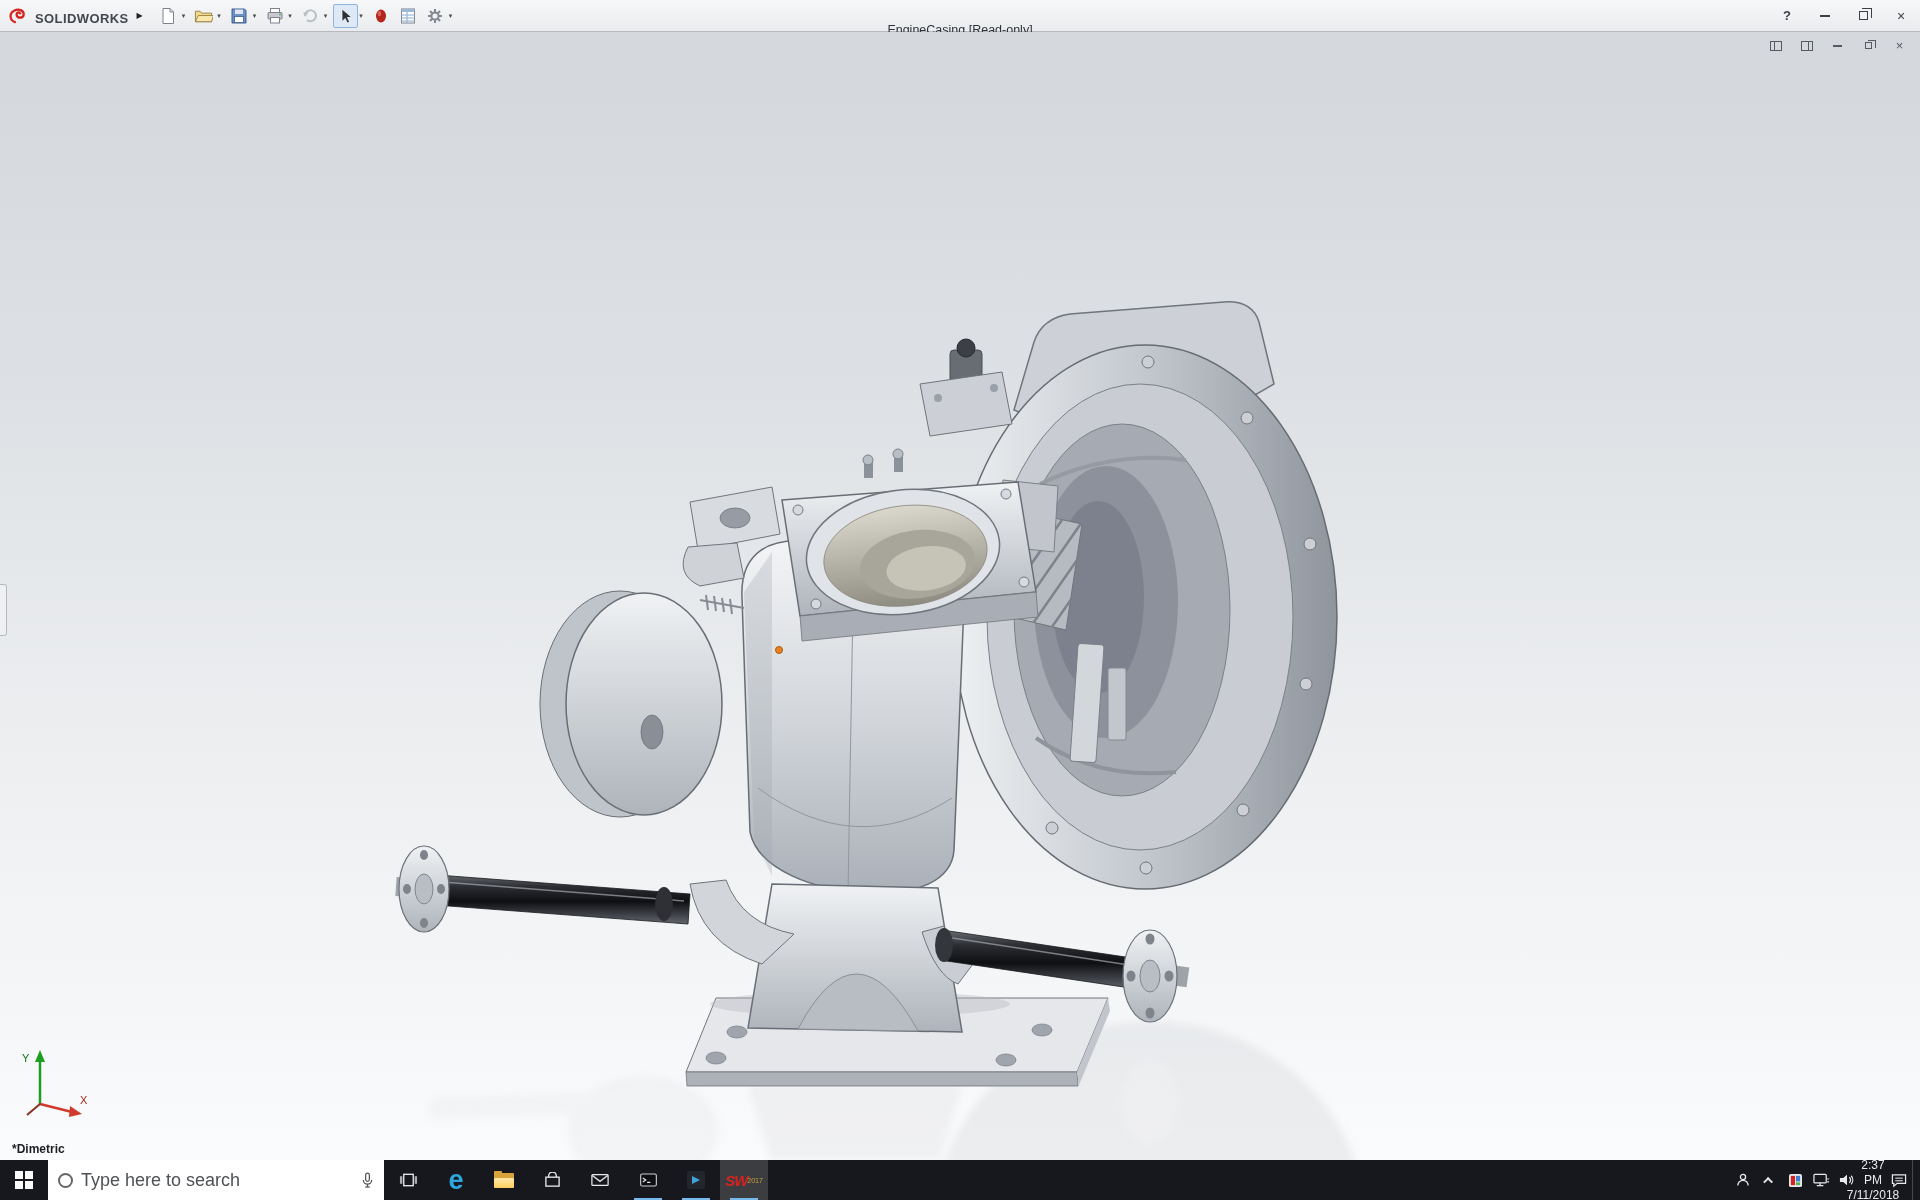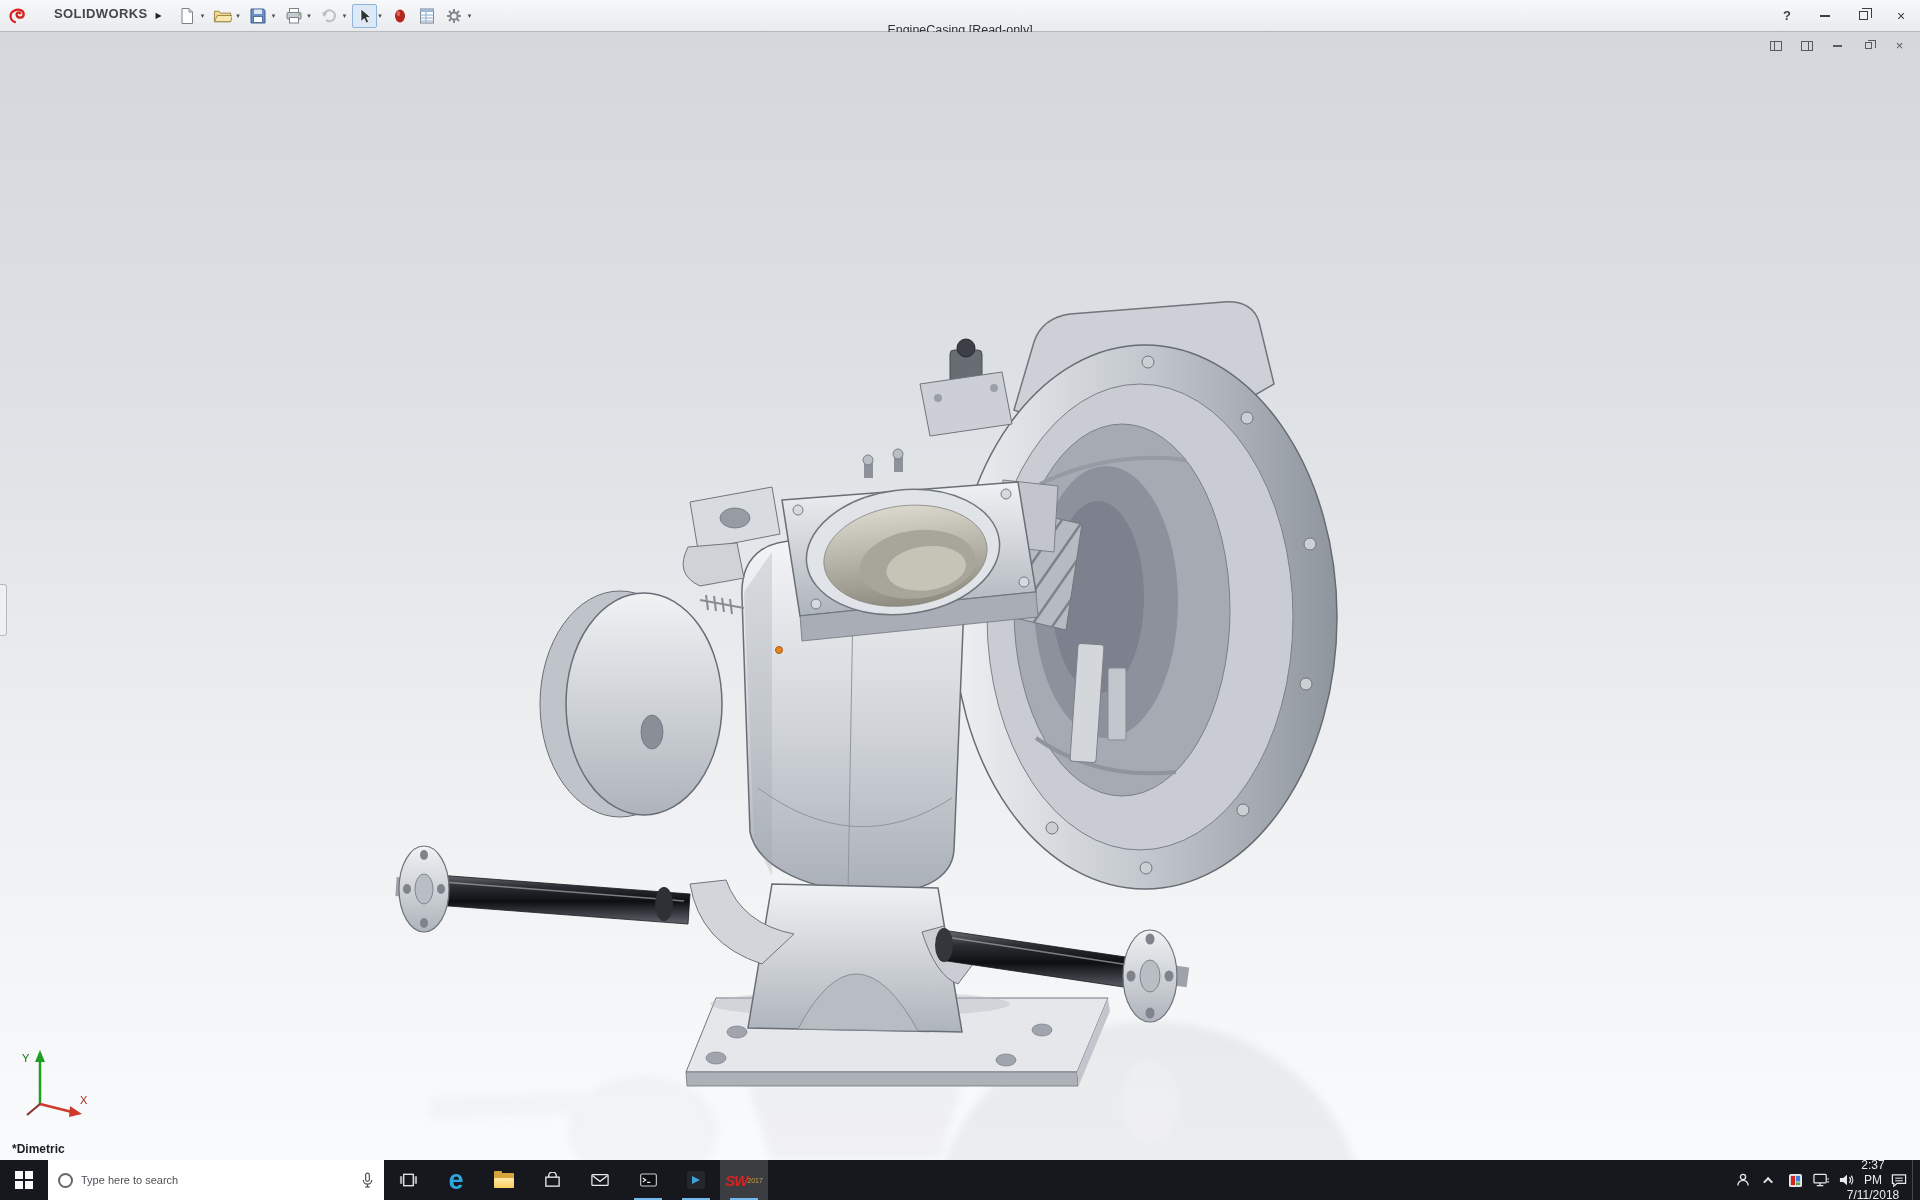--- a/index.html
+++ b/index.html
@@ -3,21 +3,21 @@
 <meta charset="utf-8">
 <style>
   * { box-sizing: border-box; margin: 0; padding: 0; }
   html,body { width:1920px; height:1200px; overflow:hidden;
     font-family:"Liberation Sans","DejaVu Sans",sans-serif; }
   button { font-family:inherit; cursor:default; }
 
   
   .titlebar { height:32px; display:flex; align-items:center; position:relative;
     background:linear-gradient(#f7f8f9,#e9ebee); border-bottom:1px solid #b6bac0; padding-left:8px; }
-  .brand { display:flex; align-items:flex-start; gap:20px; }
+  .brand { display:flex; align-items:flex-end; gap:1px; }
   .brand-text { font-weight:bold; font-size:13px; color:#44484e; letter-spacing:.4px; }
   .flyout { font-size:8px; color:#222; margin:0 12px 0 8px; }
   .quickbar { display:flex; align-items:center; }
   .tbtn { height:24px; min-width:25px; display:flex; align-items:center; justify-content:center;
     border:1px solid transparent; background:transparent; padding:0 2px; margin:0 1px; }
   .tbtn.pressed { border-color:#8fb3d9; background:#dde9f6; border-radius:2px; }
   .caret { font-size:7px; color:#4a4e54; margin:0 5px 0 0; }
   .win-title { position:absolute; left:50%; transform:translateX(-50%);
     font-size:12.5px; color:#2e3238; white-space:nowrap;margin-top:28px; }
   .winctl { margin-left:auto; display:flex; height:100%; align-items:stretch; }
@@ -52,21 +52,21 @@
   .triad { position:absolute; left:14px; bottom:34px; }
   .view-label { position:absolute; left:12px; bottom:4px; font-size:12px; font-weight:bold; color:#1c1e22; }
 
   
   .taskbar { height:40px; background:#17181d; display:flex; align-items:stretch; color:#e8eaee; }
   .tb-start { width:48px; display:flex; align-items:center; justify-content:center; background:none; border:none; }
   .winlogo { display:grid; grid-template-columns:8px 8px; gap:1.5px; }
   .winlogo i { width:8px; height:8px; background:#fbfbfb; display:block; }
   .searchbox { width:336px; background:#ffffff; display:flex; align-items:center; padding:0 10px; gap:8px; }
   .cortana-ring { width:15px; height:15px; border:2px solid #64676c; border-radius:50%; flex:none; }
-  .search-input { flex:1; border:none; outline:none; background:transparent; font-size:11px;
+  .search-input { flex:1; border:none; outline:none; background:transparent; font-size:18px;
     color:#202124; font-family:inherit; min-width:0; }
   .search-input::placeholder { color:#4e5156; }
   .tb-app { width:48px; position:relative; display:flex; align-items:center; justify-content:center;
     background:none; border:none; }
   .tb-app.running::after { content:""; position:absolute; left:10px; right:10px; bottom:0; height:2px; background:#76b9ed; }
   .tb-app.active { background:rgba(255,255,255,.16); }
   .edge-e { font-size:27px; font-weight:bold; color:#2da7e0; line-height:1; }
   .folder-icon { position:relative; width:20px; height:15px; display:block; }
   .folder-icon .f-back { position:absolute; top:0; left:0; width:20px; height:13px;
     background:#d7a43c; border-radius:1px; display:block; }

